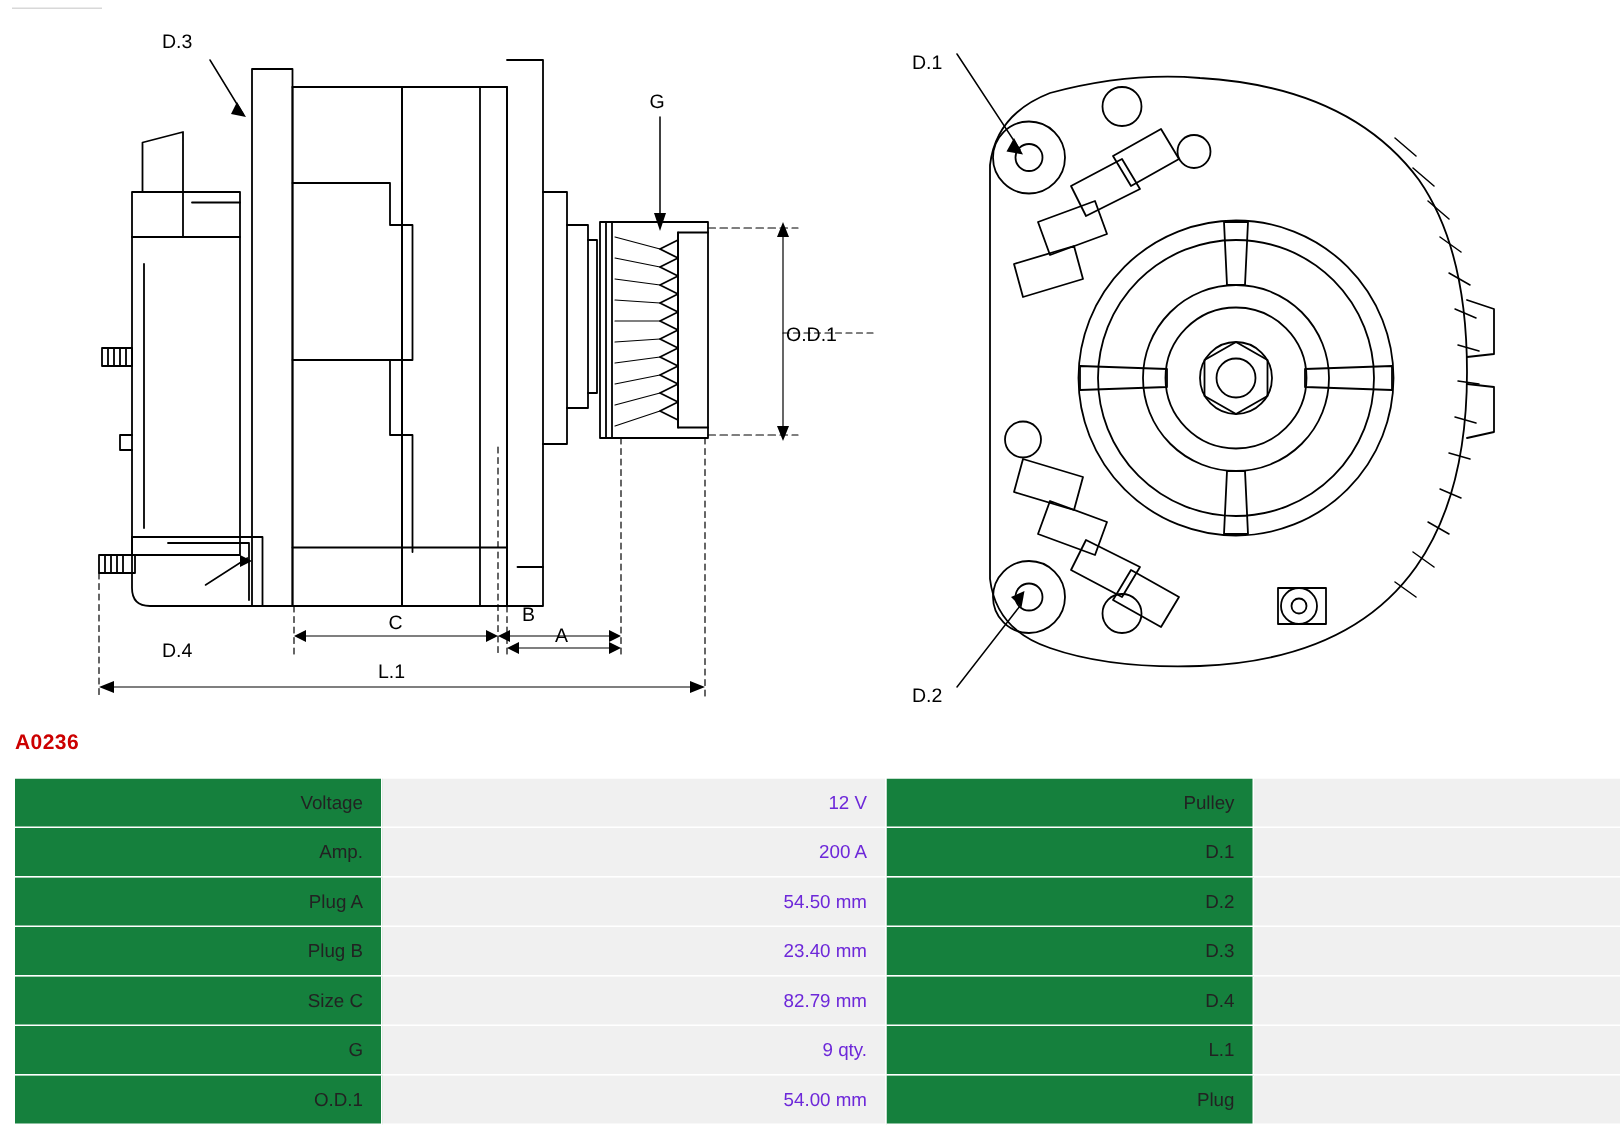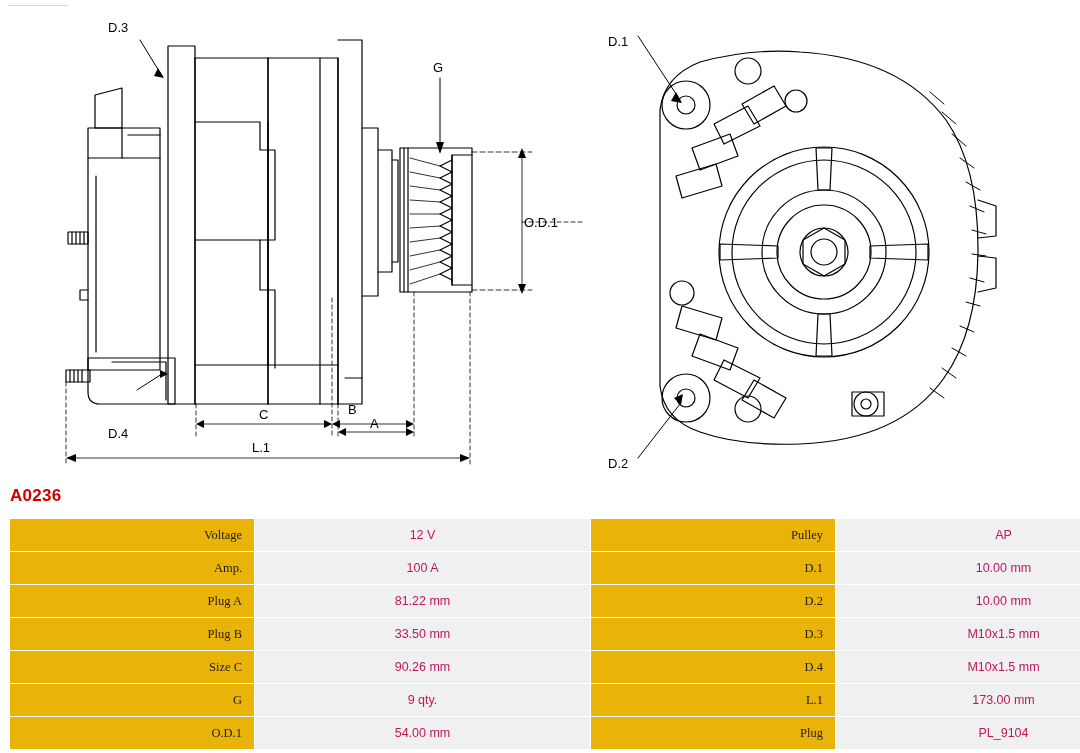--- a/index.html
+++ b/index.html
@@ -24,21 +24,21 @@
     position: absolute;
     left: 0;
     top: 0;
     width: 1080px;
     height: 478px;
   }
   .part-code {
     position: absolute;
     left: 10px;
     top: 486px;
-    font-size: 17px;
+    font-size: 14px;
     font-weight: bold;
     color: #cc0000;
     letter-spacing: 0.3px;
     text-align: right;
   }
   table.spec-table {
     position: absolute;
     left: 9px;
     top: 518px;
     width: 1062px;
@@ -46,30 +46,29 @@
     table-layout: fixed;
   }
   table.spec-table td {
     height: 32px;
     border: 1px solid #ffffff;
     font-size: 12.5px;
     padding: 0 12px;
     vertical-align: middle;
   }
   td.label-cell {
-    background: #eab308;
+    background: #15803d;
     text-align: right;
     color: #222222;
     width: 220px;
-    font-family: Liberation Serif, serif;
   }
   td.value-cell {
     background: #f0f0f0;
-    text-align: center;
-    color: #be185d;
+    text-align: right;
+    color: #6d28d9;
     width: 311px;
   }
   .top-strip {
     position: absolute;
     left: 8px;
     top: 0px;
     width: 60px;
     height: 5px;
     border-bottom: 1px solid #d8d8d8;
   }
@@ -272,39 +271,39 @@
   <table class="spec-table">
     <tbody>
       <tr>
         <td class="label-cell">Voltage</td>
         <td class="value-cell">12 V</td>
         <td class="label-cell">Pulley</td>
         <td class="value-cell">AP</td>
       </tr>
       <tr>
         <td class="label-cell">Amp.</td>
-        <td class="value-cell">100 A</td>
+        <td class="value-cell">200 A</td>
         <td class="label-cell">D.1</td>
         <td class="value-cell">10.00 mm</td>
       </tr>
       <tr>
         <td class="label-cell">Plug A</td>
-        <td class="value-cell">81.22 mm</td>
+        <td class="value-cell">54.50 mm</td>
         <td class="label-cell">D.2</td>
         <td class="value-cell">10.00 mm</td>
       </tr>
       <tr>
         <td class="label-cell">Plug B</td>
-        <td class="value-cell">33.50 mm</td>
+        <td class="value-cell">23.40 mm</td>
         <td class="label-cell">D.3</td>
         <td class="value-cell">M10x1.5 mm</td>
       </tr>
       <tr>
         <td class="label-cell">Size C</td>
-        <td class="value-cell">90.26 mm</td>
+        <td class="value-cell">82.79 mm</td>
         <td class="label-cell">D.4</td>
         <td class="value-cell">M10x1.5 mm</td>
       </tr>
       <tr>
         <td class="label-cell">G</td>
         <td class="value-cell">9 qty.</td>
         <td class="label-cell">L.1</td>
         <td class="value-cell">173.00 mm</td>
       </tr>
       <tr>

